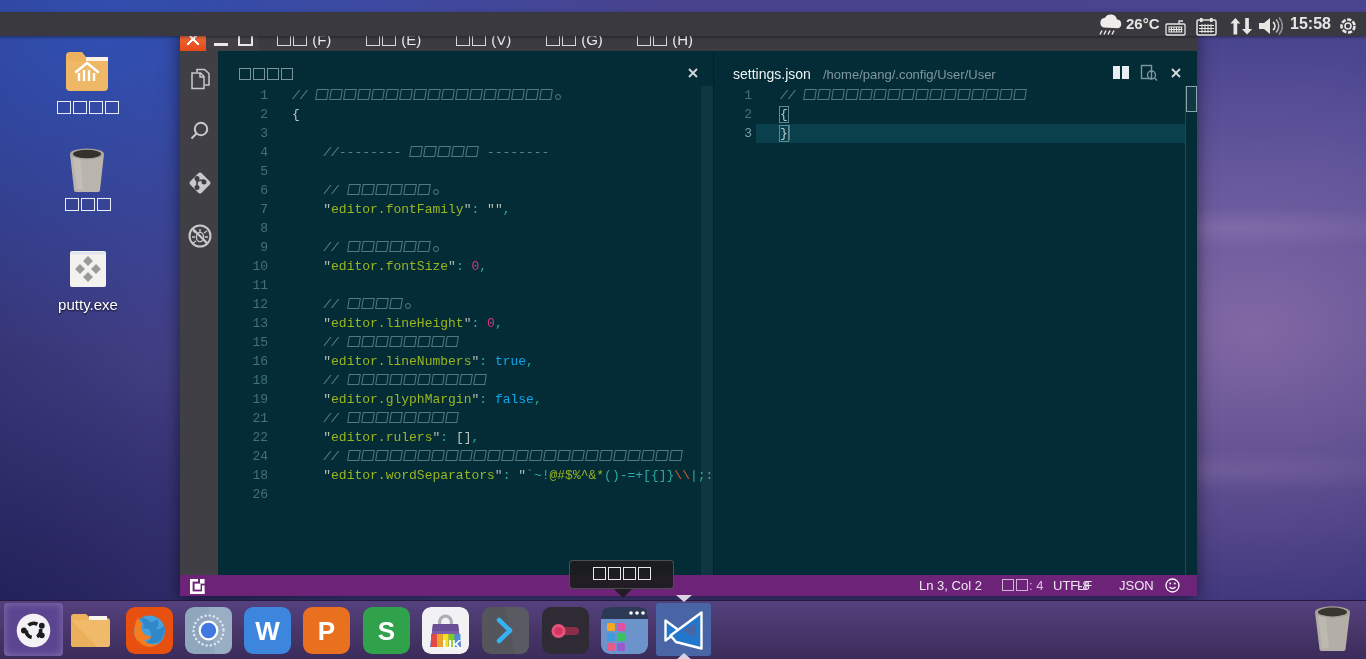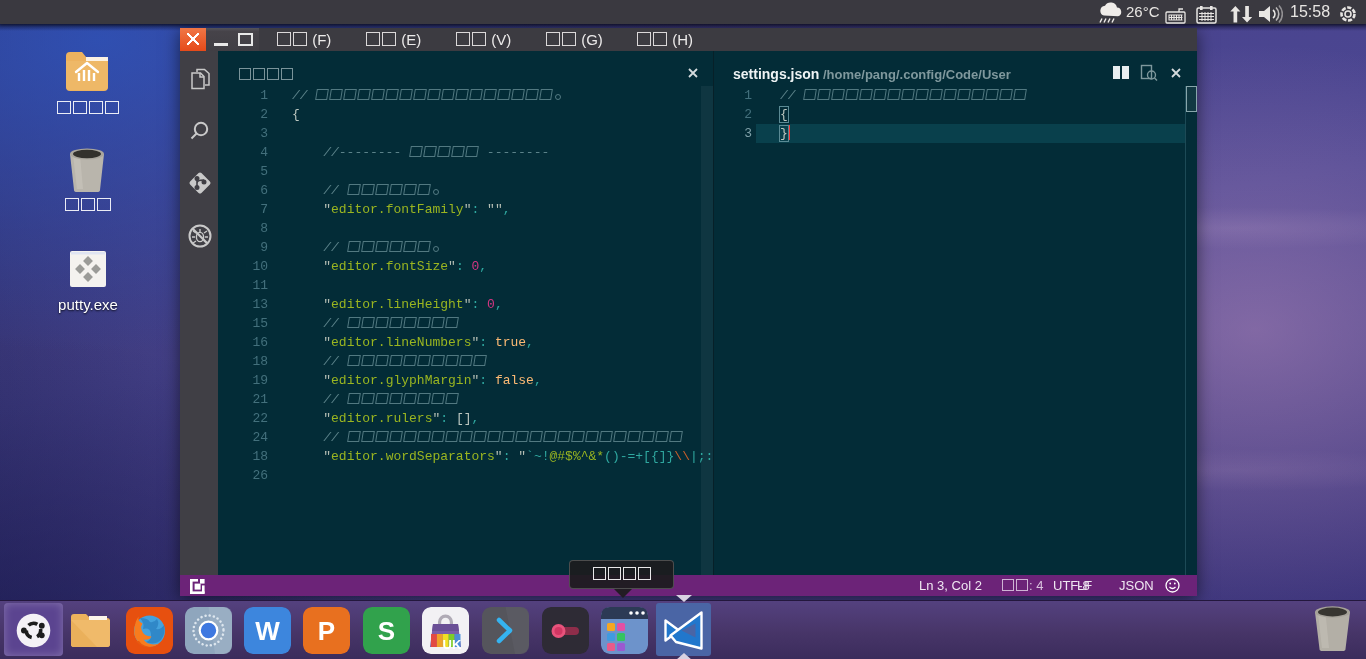--- a/index.html
+++ b/index.html
@@ -11,21 +11,21 @@
     radial-gradient(950px 520px at 100px 40px, rgba(45,85,190,0.80), rgba(45,85,190,0) 60%),
     radial-gradient(760px 560px at 0px 680px, rgba(16,16,66,0.60), rgba(16,16,66,0) 62%),
     linear-gradient(90deg, rgba(20,24,70,0.35) 0%, rgba(20,24,70,0) 25%),
     linear-gradient(170deg, #47418c 0%, #4c4792 45%, #453e85 70%, #3a3278 100%);
 }
 i.cj { display:inline-block; border:1px solid currentColor; opacity:.9; vertical-align:-1px; margin:0 1px; }
 i.cji { display:inline-block; border:1px solid currentColor; opacity:.9; vertical-align:-1px; margin:0 1px; transform:skewX(-9deg); }
 i.cjp { display:inline-block; border:1px solid currentColor; border-radius:50%; opacity:.9; vertical-align:-1px; margin:0 2px; }
 
 
-#panel { position:absolute; left:0; top:0; width:1366px; height:24px; background:#3a3940; box-shadow:0 1px 3px rgba(0,0,0,.45); }
+#panel { position:absolute; left:0; top:12px; width:1366px; height:24px; background:#3a3940; box-shadow:0 1px 3px rgba(0,0,0,.45);font-weight:bold; }
 #panel .it { position:absolute; top:0; height:24px; line-height:24px; color:#e8e6e3; font-size:15px; }
 
 
 .dlabel { position:absolute; color:#fff; font-size:14px; text-align:center; text-shadow:0 1px 2px rgba(0,0,0,.85); }
 
 
 #win { position:absolute; left:180px; top:28px; width:1017px; height:568px; box-shadow:0 3px 16px rgba(0,0,0,.55); }
 #titlebar { position:absolute; left:0; top:0; width:100%; height:23px; background:#3c3b41; }
 #wctrl { position:absolute; left:0; top:0; width:79px; height:23px; background:linear-gradient(#55545b, #464349 15%, #403e44); }
 #btn-close { position:absolute; left:0; top:0; width:26px; height:23px; background:linear-gradient(#f07746,#e64a19); }
@@ -34,32 +34,32 @@
    linear-gradient(45deg, transparent 42%, #fff 42%, #fff 58%, transparent 58%),
    linear-gradient(-45deg, transparent 42%, #fff 42%, #fff 58%, transparent 58%); }
 #btn-min { position:absolute; left:34px; top:15px; width:14px; height:3px; background:#e8e8e8; }
 #btn-max { position:absolute; left:58px; top:5px; width:15px; height:13px; border:2.5px solid #e8e8e8; }
 .menu { position:absolute; top:0; height:23px; line-height:23px; color:#eceaea; font-size:15px; }
 
 #abar { position:absolute; left:0; top:23px; width:38px; height:524px; background:#403f45; }
 #editors { position:absolute; left:38px; top:23px; width:979px; height:524px; background:#032c37; }
 
 
-.tabtxt { position:absolute; font-size:13px;font-weight:bold; }
+.tabtxt { position:absolute; font-size:13px; }
 
 .code { position:absolute; font-family:"Liberation Mono",monospace; font-size:13px; line-height:19px; }
 .code .row { height:19px; white-space:pre; }
 .code .num { display:inline-block; text-align:right; color:#43707c; }
 .code .txt { white-space:pre; }
 .c { color:#5b8289; font-style:italic; }
 .k { color:#9ab520; }
 .q { color:#b5beb4; }
 .p { color:#2fa8a0; }
 .n { color:#d33682; }
-.t { color:#fdba74; }
+.t { color:#0ea5e9; }
 .b { color:#bcc7c0; }
 .e { color:#cb5f2a; }
 #lcode .num { width:74px; padding-right:24px; }
 #rcode .num { width:66px; padding-right:28px; }
 
 #rcode .an { color:#7fa0a8; }
 .bm { outline:1px solid #5a8a94; }
 .cursor { display:inline-block; width:2px; height:15px; background:#f33; vertical-align:-3px; margin-left:0px; }
 
 
@@ -153,21 +153,21 @@
       </svg>
     </div>
     <div id="editors">
 
       <span class="tabtxt" style="left:20px;top:16px;color:#87a0a5"><i class="cj" style="width:12px;height:12px"></i><i class="cj" style="width:12px;height:12px"></i><i class="cj" style="width:12px;height:12px"></i><i class="cj" style="width:12px;height:12px"></i></span>
       <svg style="position:absolute;left:468px;top:15px" width="14" height="14" viewBox="0 0 14 14" stroke="#d5dbdd" stroke-width="1.8">
           <path d="M3 3 L11 11 M11 3 L3 11"></path>
         </svg>
 
       <span class="tabtxt" style="left:515px;top:15px;color:#eef3f4;font-size:14px">settings.json</span>
-      <span class="tabtxt" style="left:605px;top:16px;color:#7f989d">/home/pang/.config/Code/User</span>
+      <span class="tabtxt" style="left:605px;top:16px;color:#7f989d">/home/pang/.config/User/User</span>
       <svg style="position:absolute;left:894px;top:14px" width="18" height="16" viewBox="0 0 18 16" fill="#e8eef0">
           <rect x="1" y="1" width="7" height="13"></rect>
           <rect x="10" y="1" width="7" height="13"></rect>
         </svg>
       <svg style="position:absolute;left:922px;top:13px" width="18" height="17" viewBox="0 0 18 17" fill="none" stroke="#7f989d" stroke-width="1.4">
           <rect x="1.5" y="1.5" width="10" height="13"></rect>
           <circle cx="11.5" cy="11" r="4"></circle>
           <path d="M14.5 14 L17 16.5"></path>
         </svg>
       <svg style="position:absolute;left:951px;top:15px" width="14" height="14" viewBox="0 0 14 14" stroke="#d5dbdd" stroke-width="1.8">
@@ -183,20 +183,21 @@
 <div class="row"><span class="num">2</span><span class="txt"><span class="b">{</span></span></div>
 <div class="row"><span class="num">3</span><span class="txt"></span></div>
 <div class="row"><span class="num">4</span><span class="txt"><span class="c">    //-------- <i class="cji" style="width:12px;height:11px"></i><i class="cji" style="width:12px;height:11px"></i><i class="cji" style="width:12px;height:11px"></i><i class="cji" style="width:12px;height:11px"></i><i class="cji" style="width:12px;height:11px"></i> --------</span></span></div>
 <div class="row"><span class="num">5</span><span class="txt"></span></div>
 <div class="row"><span class="num">6</span><span class="txt"><span class="c">    // <i class="cji" style="width:12px;height:11px"></i><i class="cji" style="width:12px;height:11px"></i><i class="cji" style="width:12px;height:11px"></i><i class="cji" style="width:12px;height:11px"></i><i class="cji" style="width:12px;height:11px"></i><i class="cji" style="width:12px;height:11px"></i><i class="cjp" style="width:6px;height:6px"></i></span></span></div>
 <div class="row"><span class="num">7</span><span class="txt">    <span class="q">"</span><span class="k">editor.fontFamily</span><span class="q">"</span><span class="p">: </span><span class="q">""</span><span class="p">,</span></span></div>
 <div class="row"><span class="num">8</span><span class="txt"></span></div>
 <div class="row"><span class="num">9</span><span class="txt"><span class="c">    // <i class="cji" style="width:12px;height:11px"></i><i class="cji" style="width:12px;height:11px"></i><i class="cji" style="width:12px;height:11px"></i><i class="cji" style="width:12px;height:11px"></i><i class="cji" style="width:12px;height:11px"></i><i class="cji" style="width:12px;height:11px"></i><i class="cjp" style="width:6px;height:6px"></i></span></span></div>
 <div class="row"><span class="num">10</span><span class="txt">    <span class="q">"</span><span class="k">editor.fontSize</span><span class="q">"</span><span class="p">: </span><span class="n">0</span><span class="p">,</span></span></div>
 <div class="row"><span class="num">11</span><span class="txt"></span></div>
+<div class="row"><span class="num">12</span><span class="txt"><span class="c">    // <i class="cji" style="width:12px;height:11px"></i><i class="cji" style="width:12px;height:11px"></i><i class="cji" style="width:12px;height:11px"></i><i class="cji" style="width:12px;height:11px"></i><i class="cjp" style="width:6px;height:6px"></i></span></span></div>
 <div class="row"><span class="num">13</span><span class="txt">    <span class="q">"</span><span class="k">editor.lineHeight</span><span class="q">"</span><span class="p">: </span><span class="n">0</span><span class="p">,</span></span></div>
 <div class="row"><span class="num">15</span><span class="txt"><span class="c">    // <i class="cji" style="width:12px;height:11px"></i><i class="cji" style="width:12px;height:11px"></i><i class="cji" style="width:12px;height:11px"></i><i class="cji" style="width:12px;height:11px"></i><i class="cji" style="width:12px;height:11px"></i><i class="cji" style="width:12px;height:11px"></i><i class="cji" style="width:12px;height:11px"></i><i class="cji" style="width:12px;height:11px"></i></span></span></div>
 <div class="row"><span class="num">16</span><span class="txt">    <span class="q">"</span><span class="k">editor.lineNumbers</span><span class="q">"</span><span class="p">: </span><span class="t">true</span><span class="p">,</span></span></div>
 <div class="row"><span class="num">18</span><span class="txt"><span class="c">    // <i class="cji" style="width:12px;height:11px"></i><i class="cji" style="width:12px;height:11px"></i><i class="cji" style="width:12px;height:11px"></i><i class="cji" style="width:12px;height:11px"></i><i class="cji" style="width:12px;height:11px"></i><i class="cji" style="width:12px;height:11px"></i><i class="cji" style="width:12px;height:11px"></i><i class="cji" style="width:12px;height:11px"></i><i class="cji" style="width:12px;height:11px"></i><i class="cji" style="width:12px;height:11px"></i></span></span></div>
 <div class="row"><span class="num">19</span><span class="txt">    <span class="q">"</span><span class="k">editor.glyphMargin</span><span class="q">"</span><span class="p">: </span><span class="t">false</span><span class="p">,</span></span></div>
 <div class="row"><span class="num">21</span><span class="txt"><span class="c">    // <i class="cji" style="width:12px;height:11px"></i><i class="cji" style="width:12px;height:11px"></i><i class="cji" style="width:12px;height:11px"></i><i class="cji" style="width:12px;height:11px"></i><i class="cji" style="width:12px;height:11px"></i><i class="cji" style="width:12px;height:11px"></i><i class="cji" style="width:12px;height:11px"></i><i class="cji" style="width:12px;height:11px"></i></span></span></div>
 <div class="row"><span class="num">22</span><span class="txt">    <span class="q">"</span><span class="k">editor.rulers</span><span class="q">"</span><span class="p">: </span><span class="b">[]</span><span class="p">,</span></span></div>
 <div class="row"><span class="num">24</span><span class="txt"><span class="c">    // <i class="cji" style="width:12px;height:11px"></i><i class="cji" style="width:12px;height:11px"></i><i class="cji" style="width:12px;height:11px"></i><i class="cji" style="width:12px;height:11px"></i><i class="cji" style="width:12px;height:11px"></i><i class="cji" style="width:12px;height:11px"></i><i class="cji" style="width:12px;height:11px"></i><i class="cji" style="width:12px;height:11px"></i><i class="cji" style="width:12px;height:11px"></i><i class="cji" style="width:12px;height:11px"></i><i class="cji" style="width:12px;height:11px"></i><i class="cji" style="width:12px;height:11px"></i><i class="cji" style="width:12px;height:11px"></i><i class="cji" style="width:12px;height:11px"></i><i class="cji" style="width:12px;height:11px"></i><i class="cji" style="width:12px;height:11px"></i><i class="cji" style="width:12px;height:11px"></i><i class="cji" style="width:12px;height:11px"></i><i class="cji" style="width:12px;height:11px"></i><i class="cji" style="width:12px;height:11px"></i><i class="cji" style="width:12px;height:11px"></i><i class="cji" style="width:12px;height:11px"></i><i class="cji" style="width:12px;height:11px"></i><i class="cji" style="width:12px;height:11px"></i></span></span></div>
 <div class="row"><span class="num">18</span><span class="txt">    <span class="q">"</span><span class="k">editor.wordSeparators</span><span class="q">"</span><span class="p">: </span><span class="q">"</span><span class="p">`~!</span><span class="k">@#$%^&amp;*</span><span class="p">()-=+[{]}</span><span class="e">\\</span><span class="p">|;:</span></span></div>
 <div class="row"><span class="num">26</span><span class="txt"></span></div>

